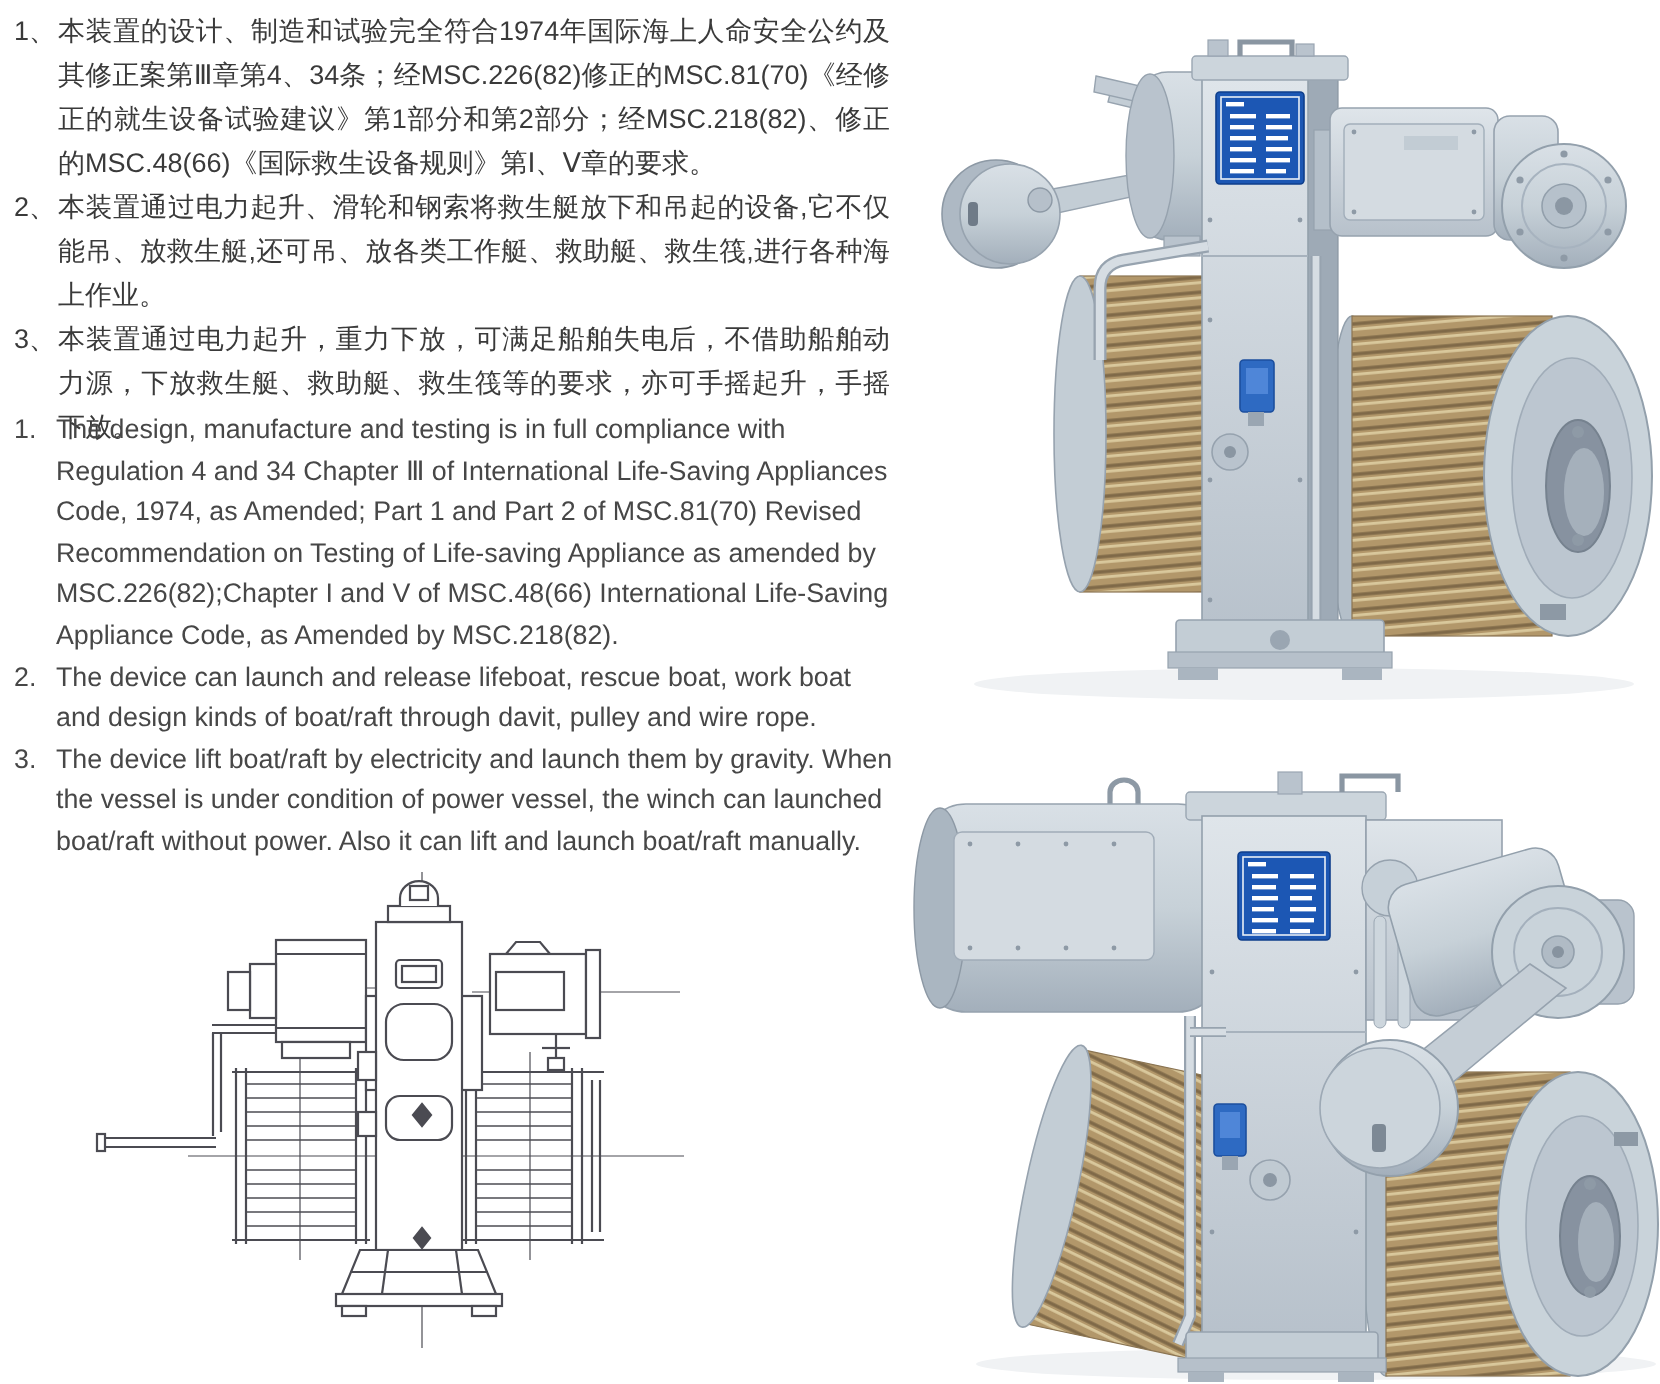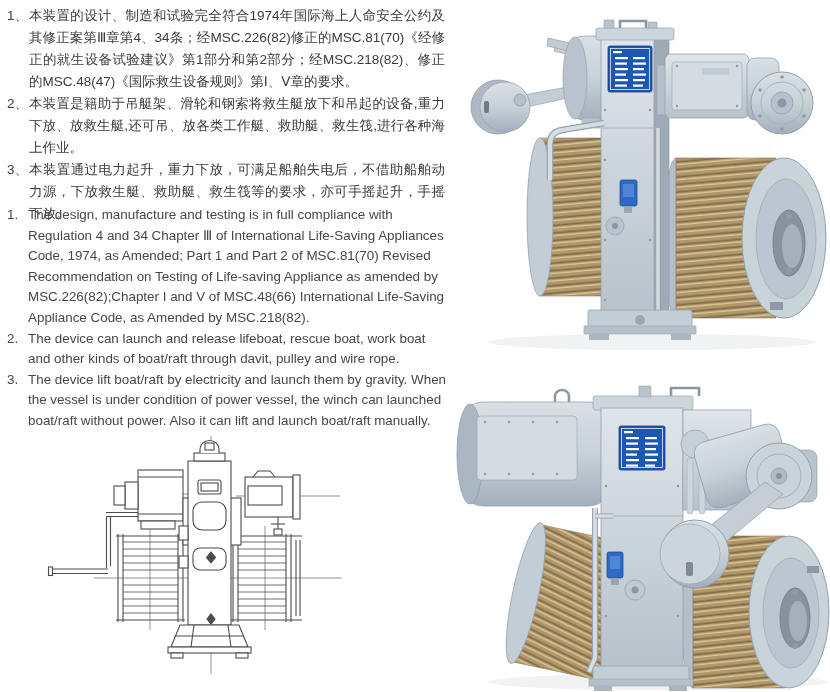--- a/index.html
+++ b/index.html
@@ -24,40 +24,40 @@
   svg{display:block;width:100%;height:100%;}
 </style>
 </head>
 <body>
 
 <div class="page">
 
   <div class="cn-list">
     <div class="cn-item">
       <span class="num">1、</span>
-      <span class="txt">本装置的设计、制造和试验完全符合1974年国际海上人命安全公约及其修正案第Ⅲ章第4、34条；经MSC.226(82)修正的MSC.81(70)《经修正的就生设备试验建议》第1部分和第2部分；经MSC.218(82)、修正的MSC.48(47)《国际救生设备规则》第Ⅰ、Ⅴ章的要求。</span>
+      <span class="txt">本装置的设计、制造和试验完全符合1974年国际海上人命安全公约及其修正案第Ⅲ章第4、34条；经MSC.226(82)修正的MSC.81(70)《经修正的就生设备试验建议》第1部分和第2部分；经MSC.218(82)、修正的MSC.48(66)《国际救生设备规则》第Ⅰ、Ⅴ章的要求。</span>
     </div>
     <div class="cn-item">
       <span class="num">2、</span>
-      <span class="txt">本装置是籍助于吊艇架、滑轮和钢索将救生艇放下和吊起的设备,重力下放、放救生艇,还可吊、放各类工作艇、救助艇、救生筏,进行各种海上作业。</span>
+      <span class="txt">本装置通过电力起升、滑轮和钢索将救生艇放下和吊起的设备,它不仅能吊、放救生艇,还可吊、放各类工作艇、救助艇、救生筏,进行各种海上作业。</span>
     </div>
     <div class="cn-item">
       <span class="num">3、</span>
       <span class="txt">本装置通过电力起升，重力下放，可满足船舶失电后，不借助船舶动力源，下放救生艇、救助艇、救生筏等的要求，亦可手摇起升，手摇下放。</span>
     </div>
   </div>
 
   <div class="en-list">
     <div class="en-item">
       <span class="num">1.</span>
       <span class="txt">The design, manufacture and testing is in full compliance with Regulation 4 and 34 Chapter Ⅲ of International Life-Saving Appliances Code, 1974, as Amended; Part 1 and Part 2 of MSC.81(70) Revised Recommendation on Testing of Life-saving Appliance as amended by MSC.226(82);Chapter I and V of MSC.48(66) International Life-Saving Appliance Code, as Amended by MSC.218(82).</span>
     </div>
     <div class="en-item">
       <span class="num">2.</span>
-      <span class="txt">The device can launch and release lifeboat, rescue boat, work boat and other kinds of boat/raft through davit, pulley and wire rope.</span>
+      <span class="txt">The device can launch and release lifeboat, rescue boat, work boat and design kinds of boat/raft through davit, pulley and wire rope.</span>
     </div>
     <div class="en-item">
       <span class="num">3.</span>
       <span class="txt">The device lift boat/raft by electricity and launch them by gravity. When the vessel is under condition of power vessel, the winch can launched boat/raft without power. Also it can lift and launch boat/raft manually.</span>
     </div>
   </div>
 
   <figure class="drawing">
     <svg viewBox="0 0 334 260">
       <g fill="none" stroke="#4b4b52" stroke-width="1.1">

